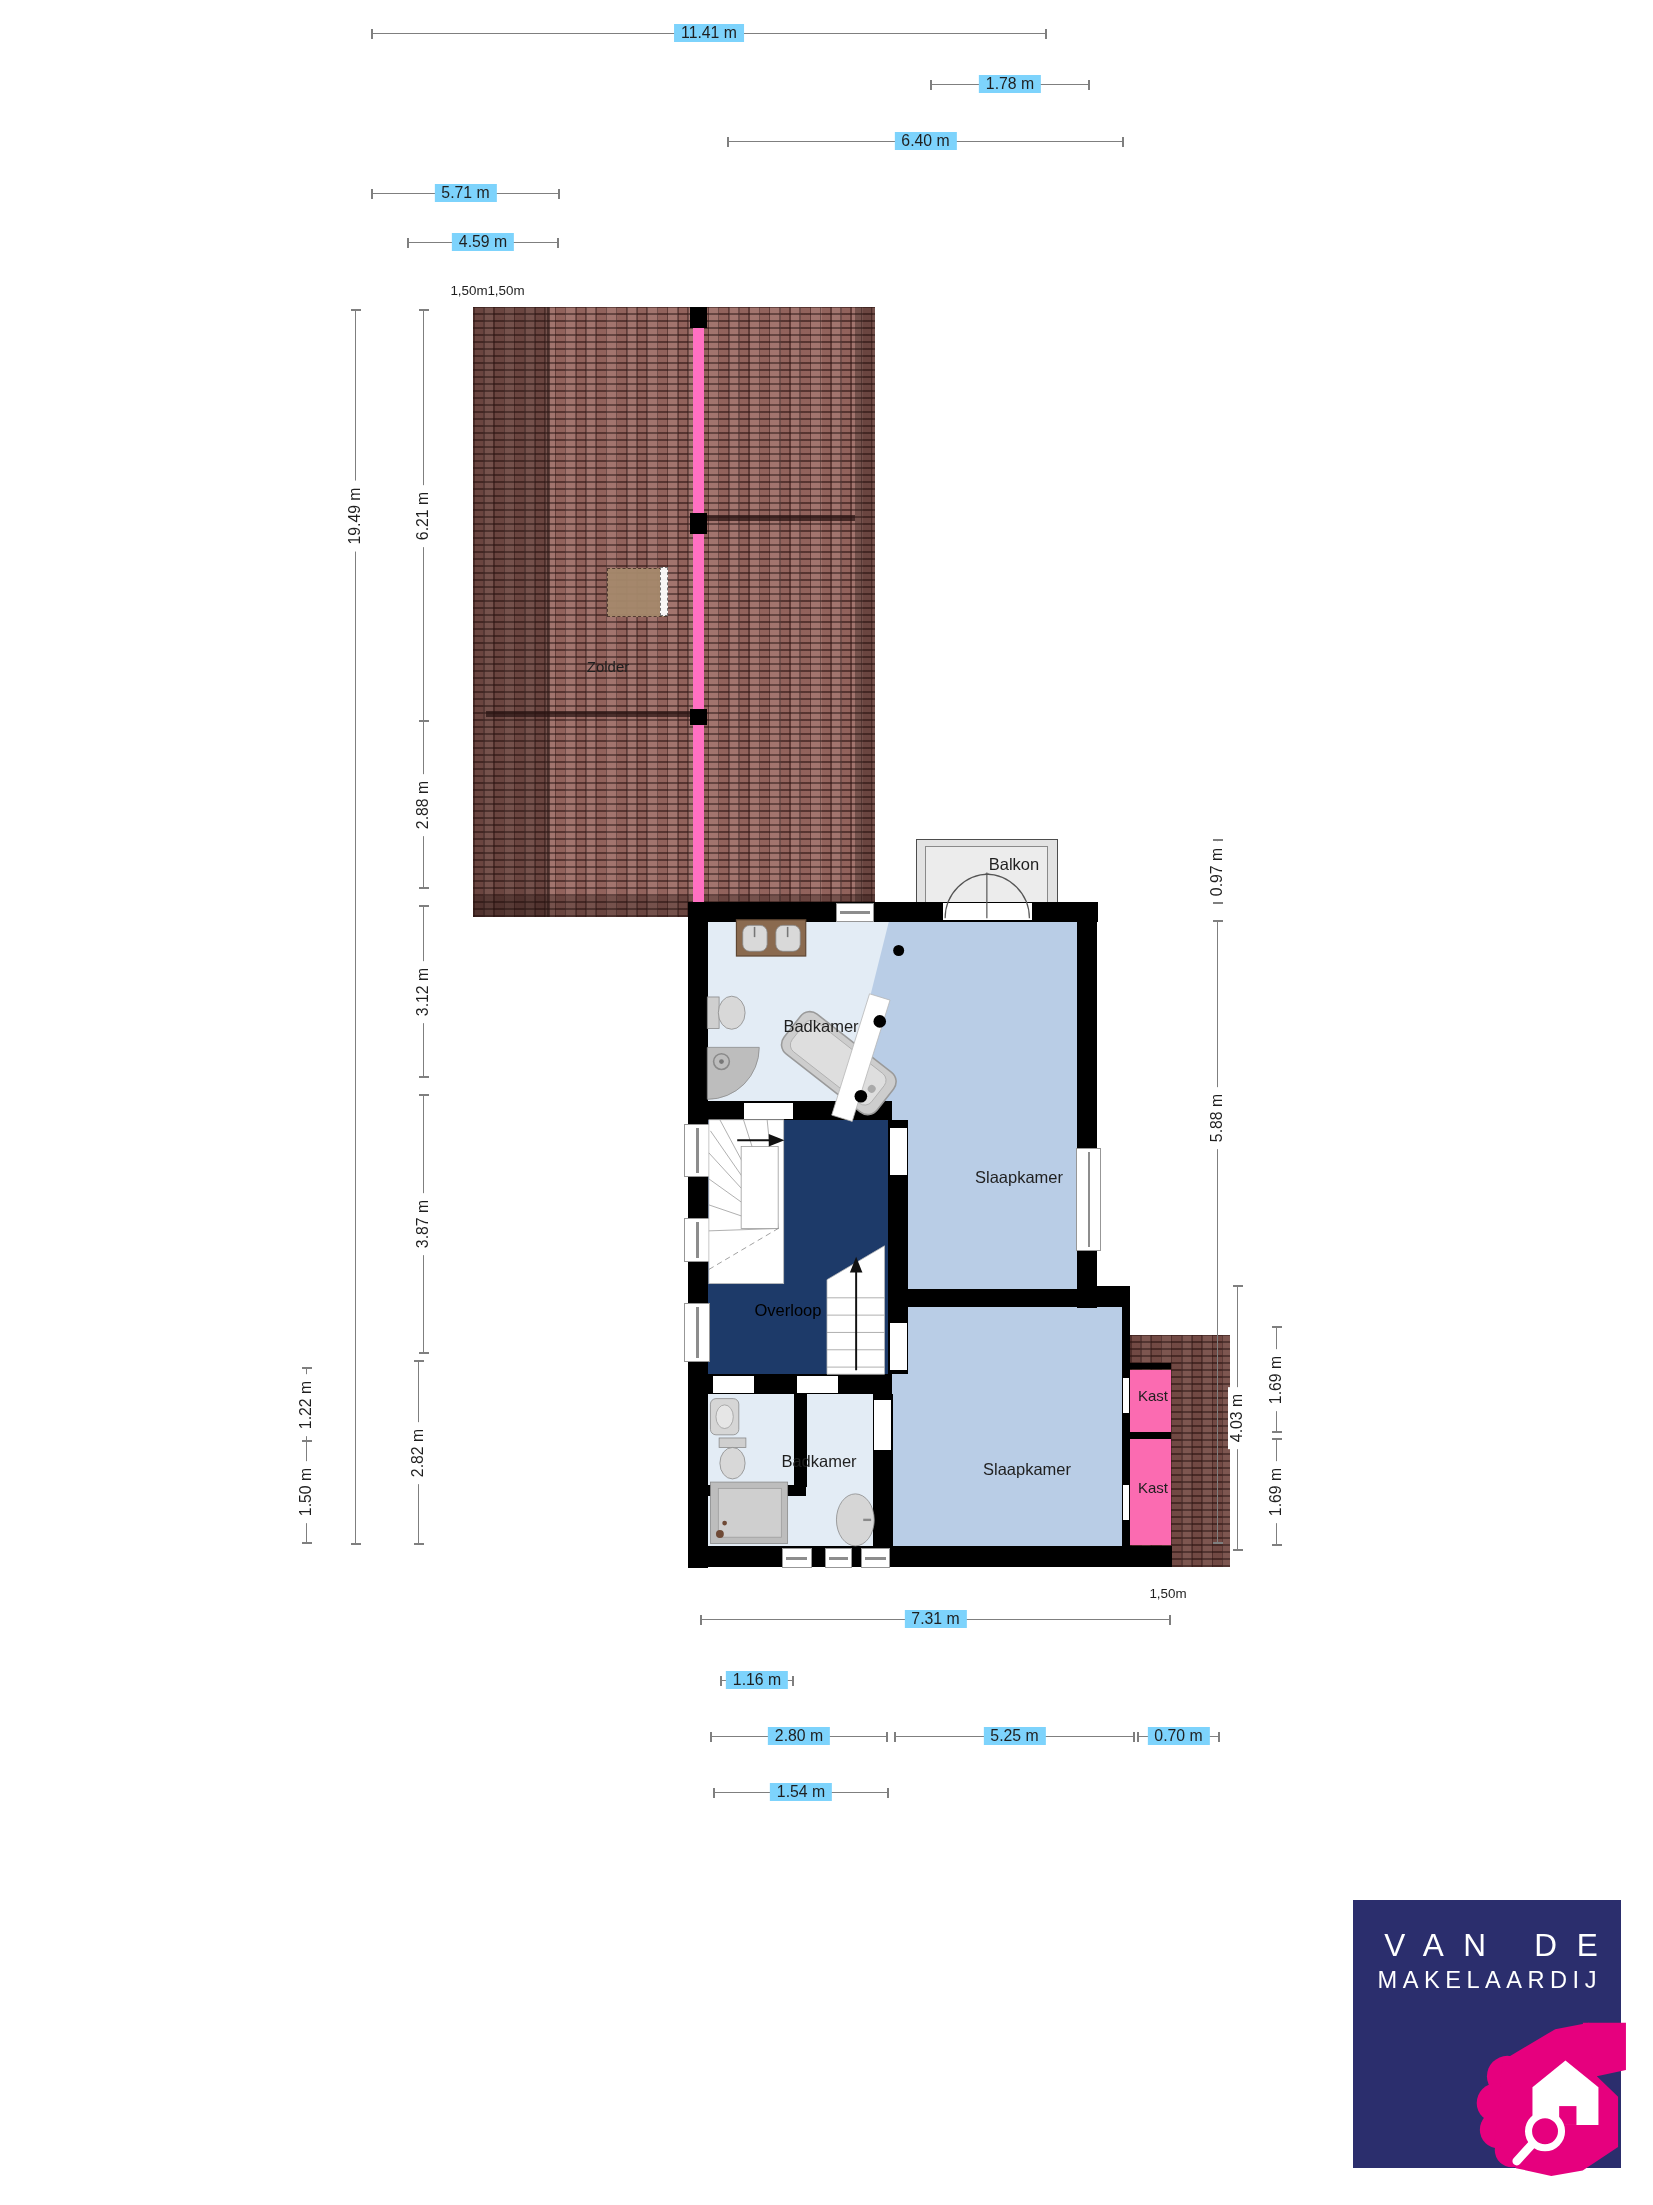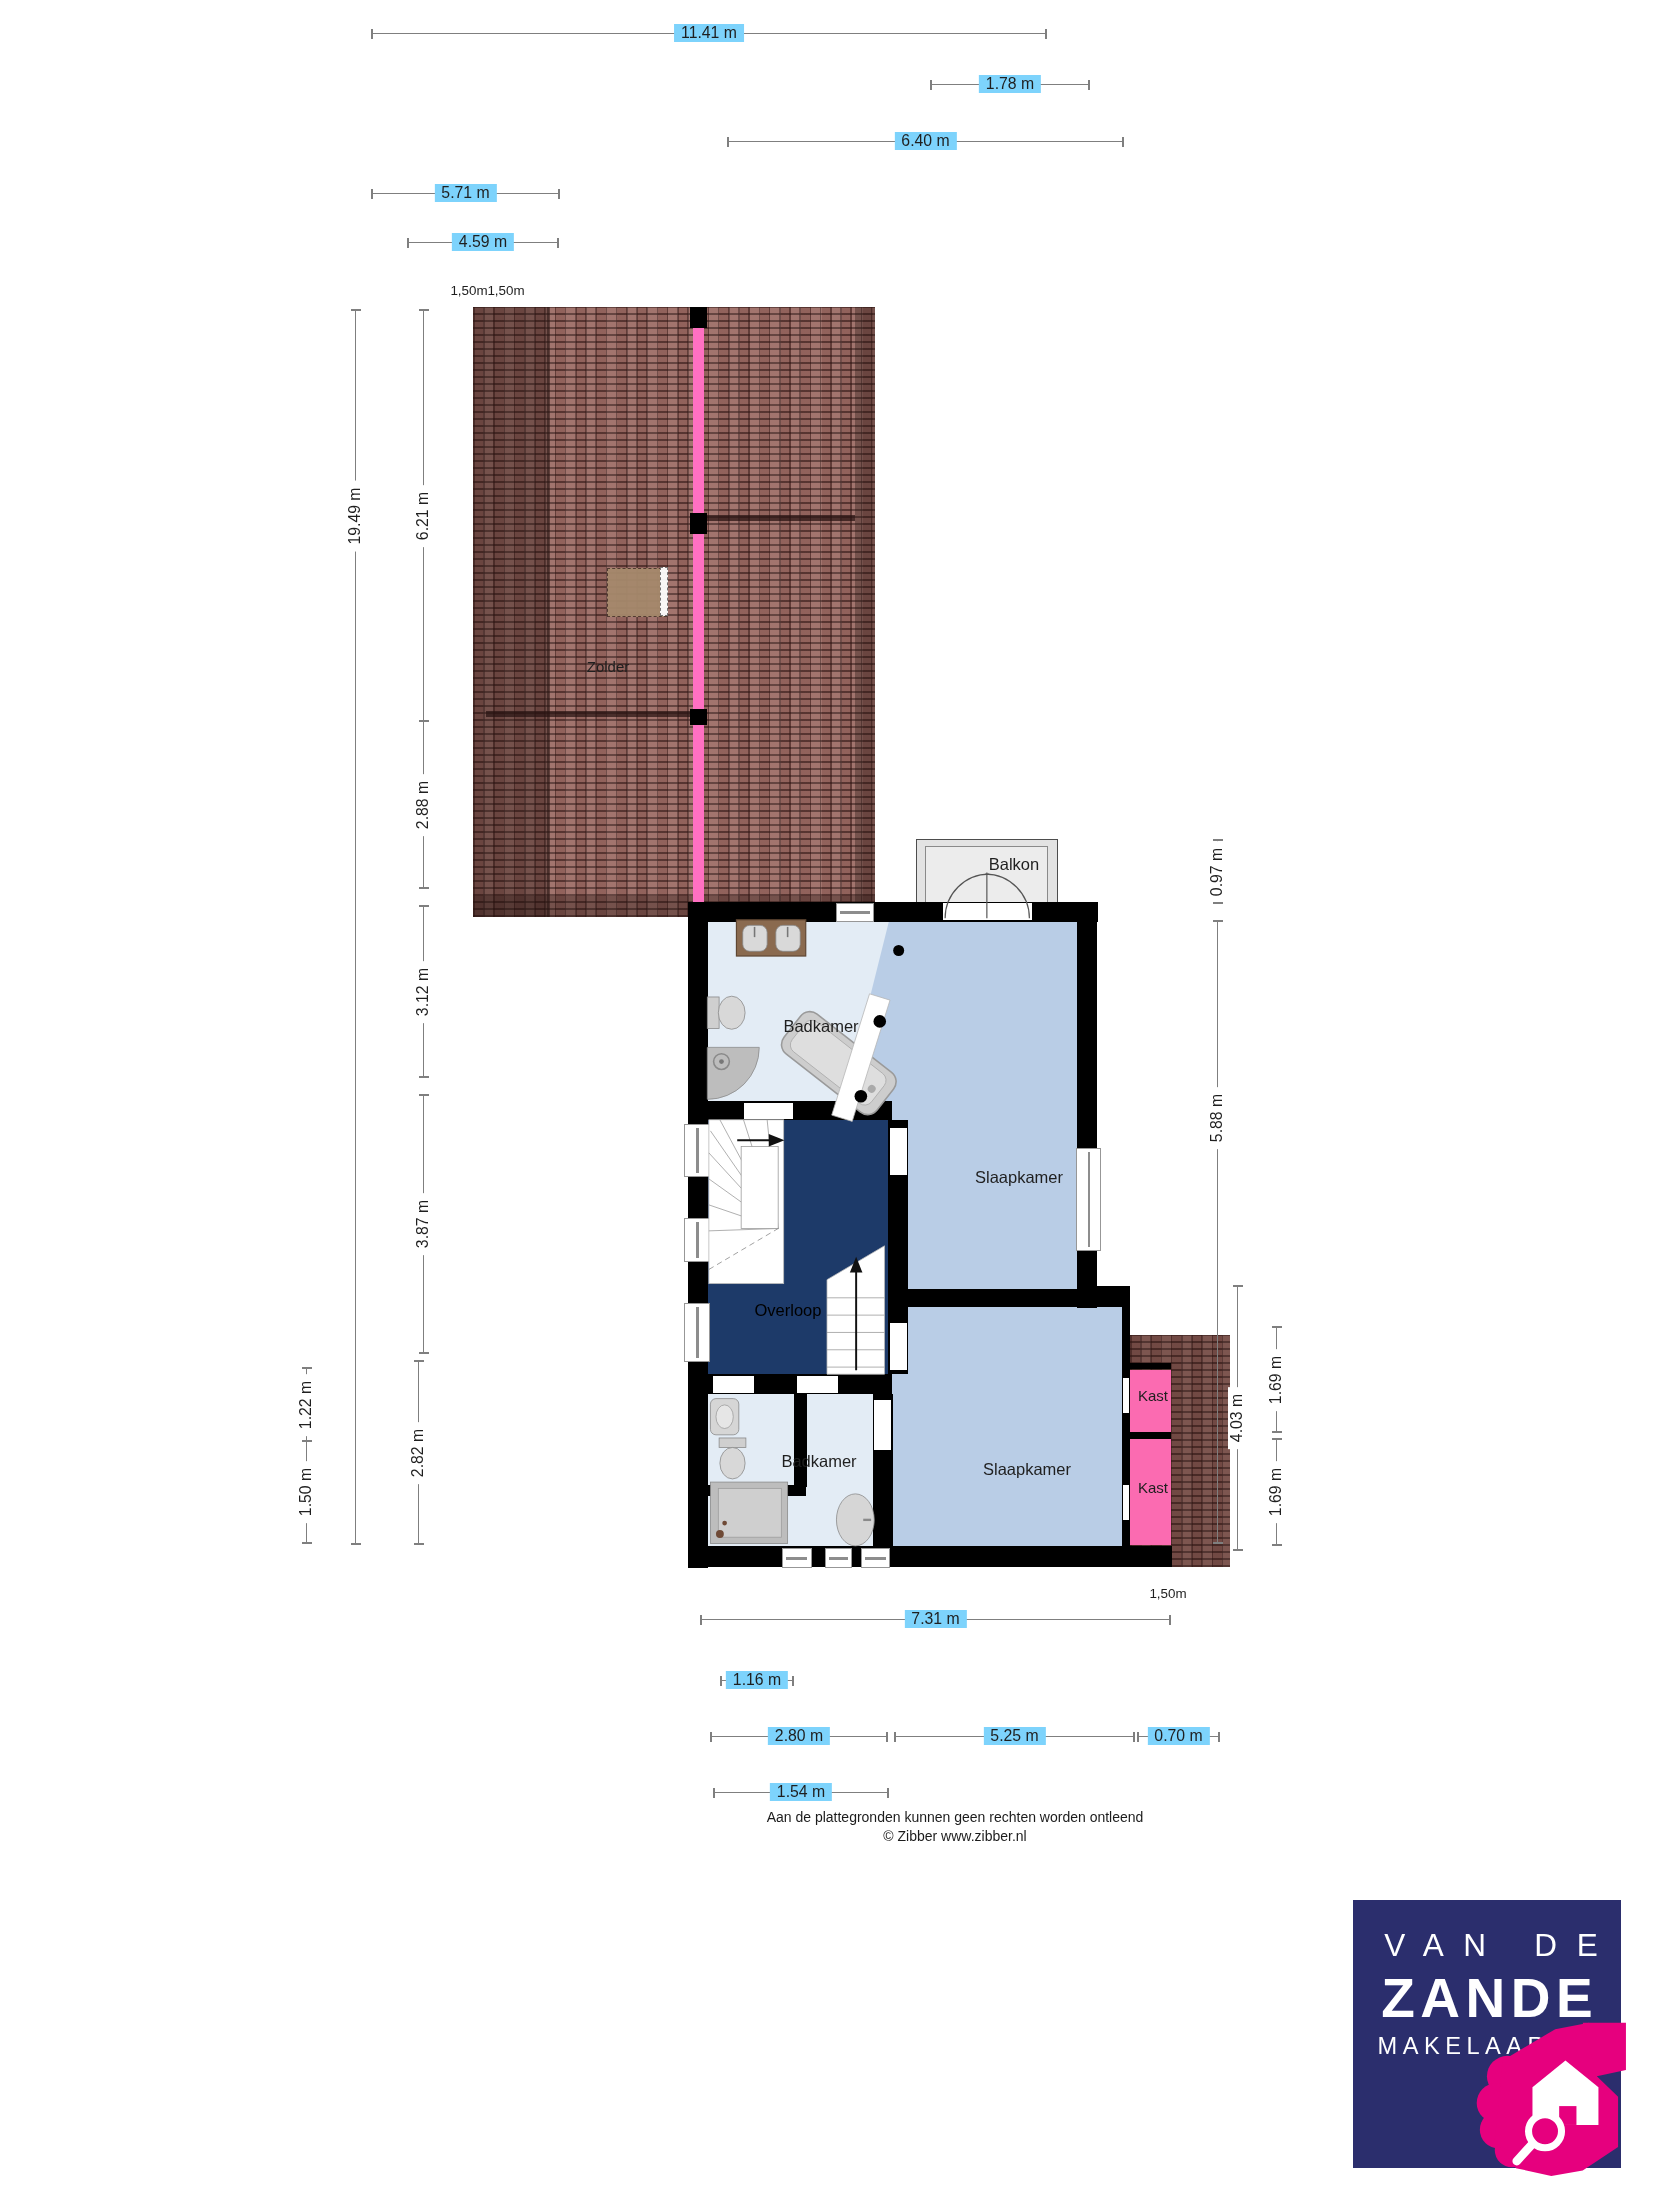--- a/index.html
+++ b/index.html
@@ -293,28 +293,23 @@
   <div class="hdim" style="left:895px;top:1736px;width:239px;">
       <span>5.25 m</span>
     </div>
   <div class="hdim" style="left:1138px;top:1736px;width:81px;">
       <span>0.70 m</span>
     </div>
   <div class="hdim" style="left:714px;top:1792px;width:174px;">
       <span>1.54 m</span>
     </div>
 
-  <div id="footer">
-    <div>Aan de plattegronden kunnen geen rechten worden ontleend</div>
-    <div>© Zibber www.zibber.nl</div>
-  </div>
 
   <div id="logo">
     <div class="l1">VAN DE</div>
-    <div class="l2">ZANDE</div>
     <div class="l3">MAKELAARDIJ</div>
     <svg width="169" height="161" viewBox="0 0 215 205">
       <g fill="var(--logo-pink,#e6007e)">
         <circle cx="64" cy="78" r="26"></circle>
         <circle cx="50" cy="112" r="25"></circle>
         <circle cx="53" cy="146" r="24"></circle>
         <circle cx="70" cy="172" r="22"></circle>
         <path d="M58 58 L125 18 L168 10 L205 48 L178 78 L205 104 L205 168 L160 198 L120 205 L75 195 L48 160 Z"></path>
         <path d="M160 10 L215 10 L215 70 L178 78 Z"></path>
       </g>

